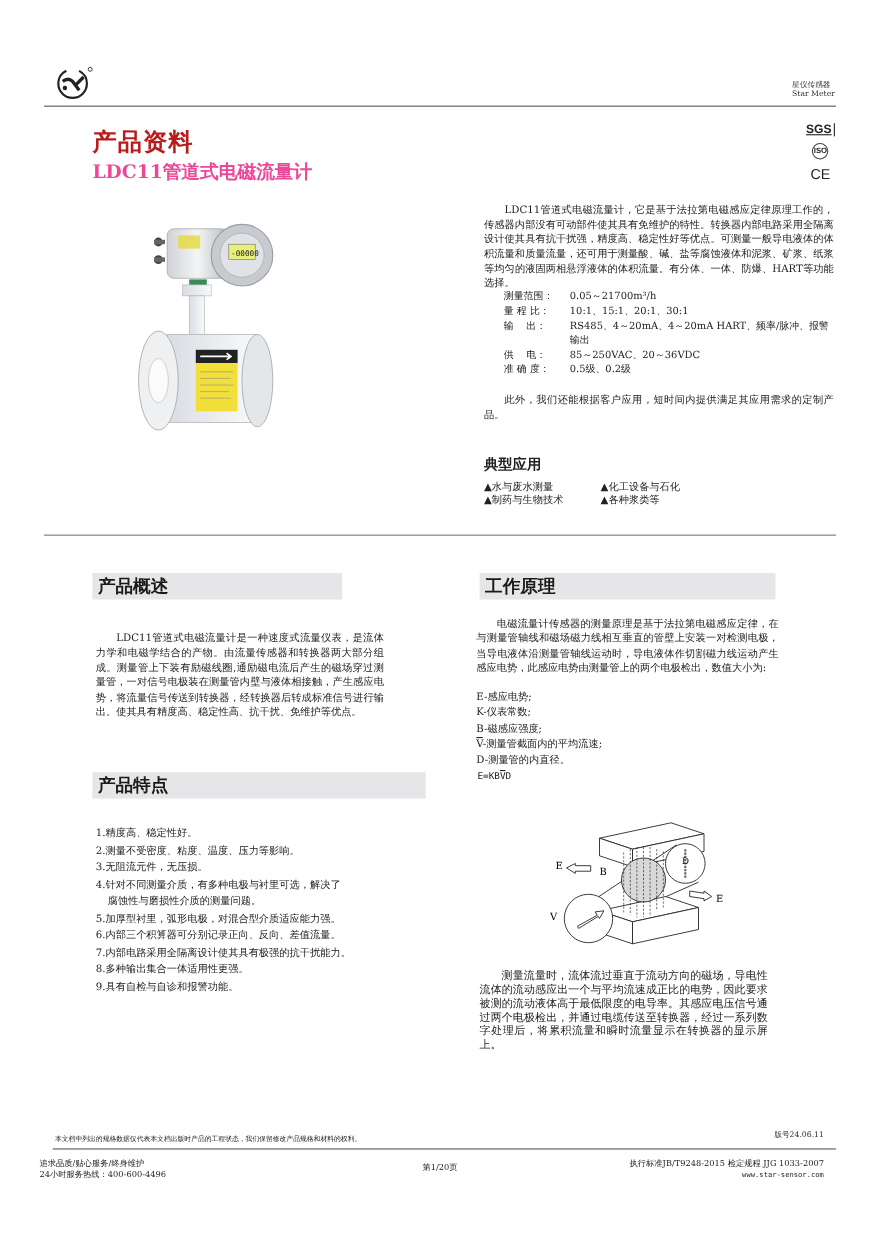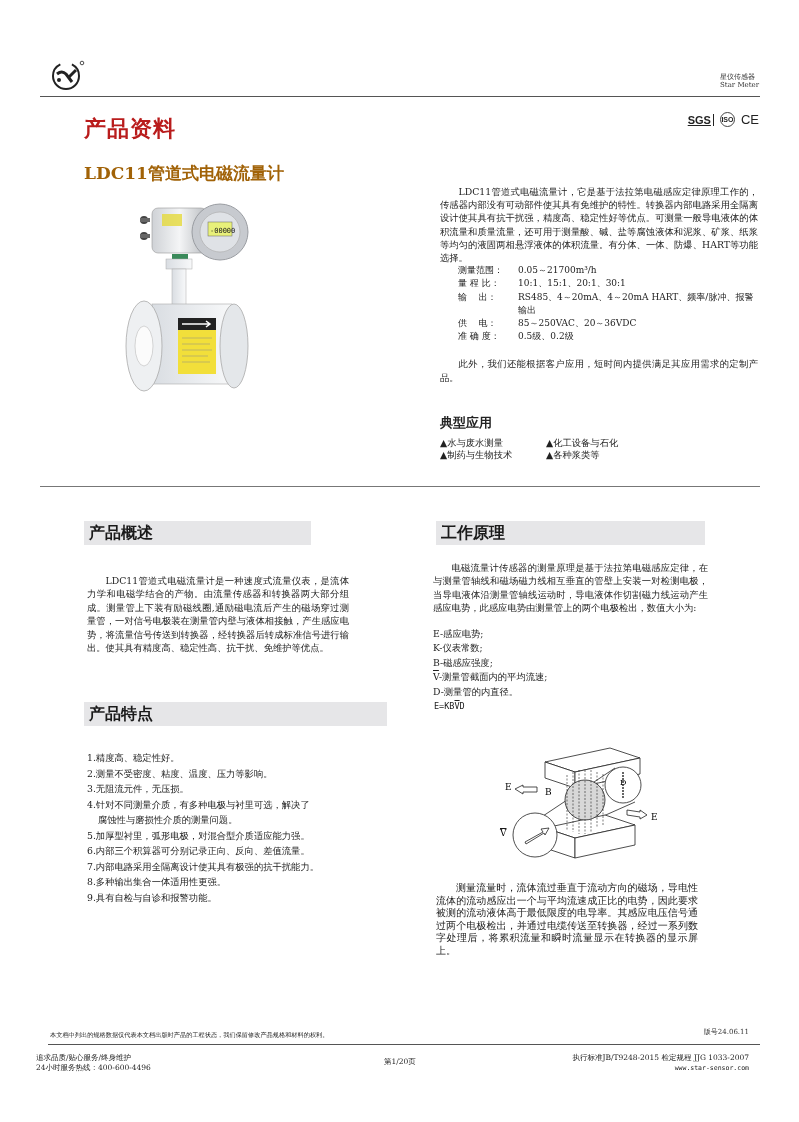--- a/index.html
+++ b/index.html
@@ -3,22 +3,22 @@
 <meta charset="utf-8">
 <style>
   html, body { margin:0; padding:0; background:#ffffff; }
   body { width:799px; height:1122px; position:relative; overflow:hidden;
          font-family:"DejaVu Serif", "Liberation Serif", serif; color:#222; }
   .abs { position:absolute; }
   .logo { left:48px; top:58px; width:40px; height:34px; }
   .brand { right:40px; top:73px; text-align:left; font-size:7px; line-height:8px; color:#333;margin-left:24px; }
   .hr-top { left:40px; top:96px; width:720px; height:1px; background:#555; }
   .title-main { left:84px; top:114px; font-size:22px; font-weight:bold; color:#b91c1c; letter-spacing:1px; }
-  .title-sub { left:84px; top:162px; font-size:17px; font-weight:bold; color:#a16207; }
-  .certs { right:40px; top:112px; display:flex; align-items:center; gap:6px; font-family:"Liberation Sans", sans-serif; }
+  .title-sub { left:84px; top:145px; font-size:17px; font-weight:bold; color:#ec4899; }
+  .certs { right:40px; top:112px; display:flex; align-items:center; gap:6px; font-family:"Liberation Sans", sans-serif;flex-direction:column; }
   .cert-sgs { font-size:11px; font-weight:bold; text-decoration:underline; color:#222; border-right:1px solid #222; padding-right:2px; }
   .cert-iso { font-size:7px; font-weight:bold; border:1px solid #444; border-radius:50%; width:13px; height:13px; display:flex; align-items:center; justify-content:center; }
   .cert-ce { font-size:13px; color:#222; }
   .product-img { left:122px; top:196px; width:150px; height:200px; }
   .intro { left:440px; top:185px; width:318px; font-size:9.3px; line-height:13.2px; }
   .intro p { margin:0; text-indent:2em; text-align:justify; }
   .spec-row { display:flex; font-size:9px; line-height:13.2px; }
   .spec-label { width:56px; padding-left:18px; white-space:pre; }
   .spec-value { flex:1; padding-left:4px; }
   .extra { margin-top:14px !important; }

